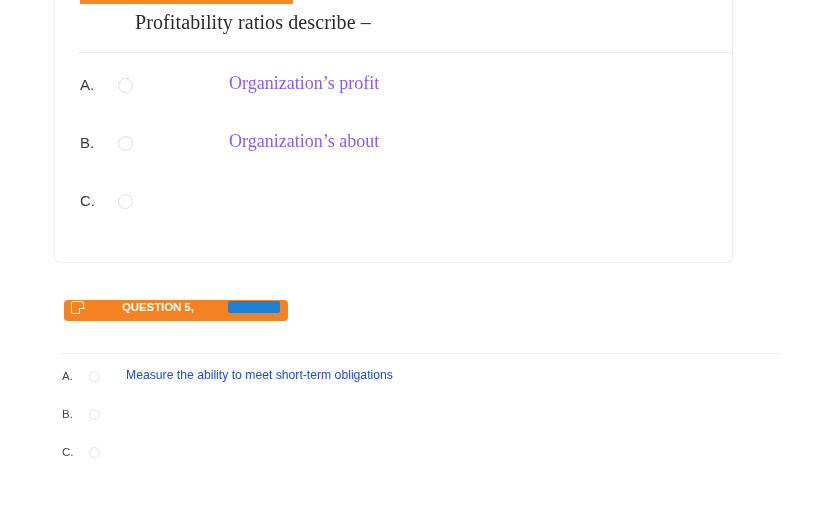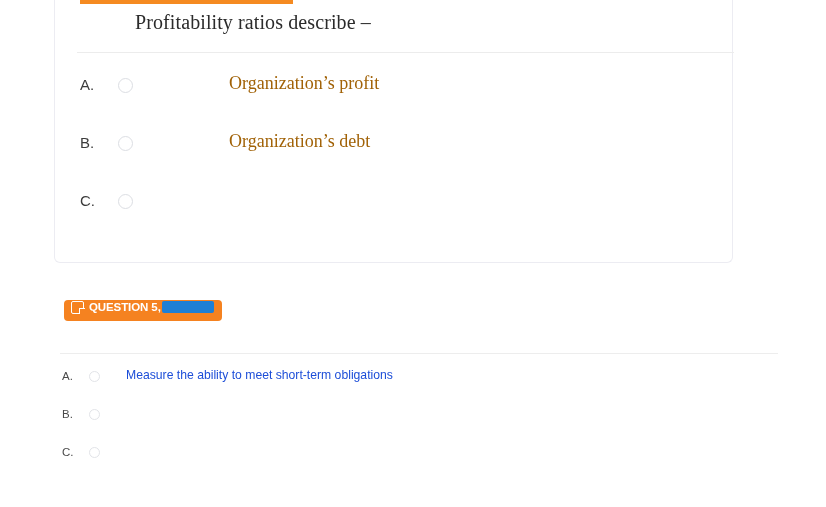--- a/index.html
+++ b/index.html
@@ -83,21 +83,21 @@
     border-radius: 50%;
     background: #fff;
     box-sizing: border-box;
   }
   .opt-text {
     position: absolute;
     left: 174px;
     top: 1px;
     font-family: "Liberation Serif", serif;
     font-size: 18px;
-    color: #a16207;
+    color: #8b5cf6;
     white-space: nowrap;
   }
 
   
   .q5 {
     position: absolute;
     left: 0;
     top: 0;
     width: 826px;
     height: 507px;
@@ -109,20 +109,21 @@
     position: absolute;
     left: 64px;
     top: 300px;
     height: 21px;
     background: #f58220;
     border-radius: 4px;
     display: flex;
     align-items: center;
     padding: 0 8px 7px 7px;
     box-sizing: border-box;
+    gap: 33px;
   }
   .q5-badge-icon {
     width: 11px;
     height: 11px;
     border: 1.6px solid #ffffff;
     border-radius: 2px;
     margin-right: 5px;
     position: relative;
     flex: none;
   }
@@ -221,21 +222,21 @@
 
   <div class="opt-row" style="top:112px;">
     <span class="opt-letter">A.</span>
     <span class="radio-lg"></span>
     <span class="opt-text">Organization’s profit</span>
   </div>
 
   <div class="opt-row" style="top:170px;">
     <span class="opt-letter">B.</span>
     <span class="radio-lg"></span>
-    <span class="opt-text">Organization’s debt</span>
+    <span class="opt-text">Organization’s about</span>
   </div>
 
   <div class="opt-row" style="top:228px;">
     <span class="opt-letter">C.</span>
     <span class="radio-lg"></span>
   </div>
 
 </div>
 
 <div class="q5">

